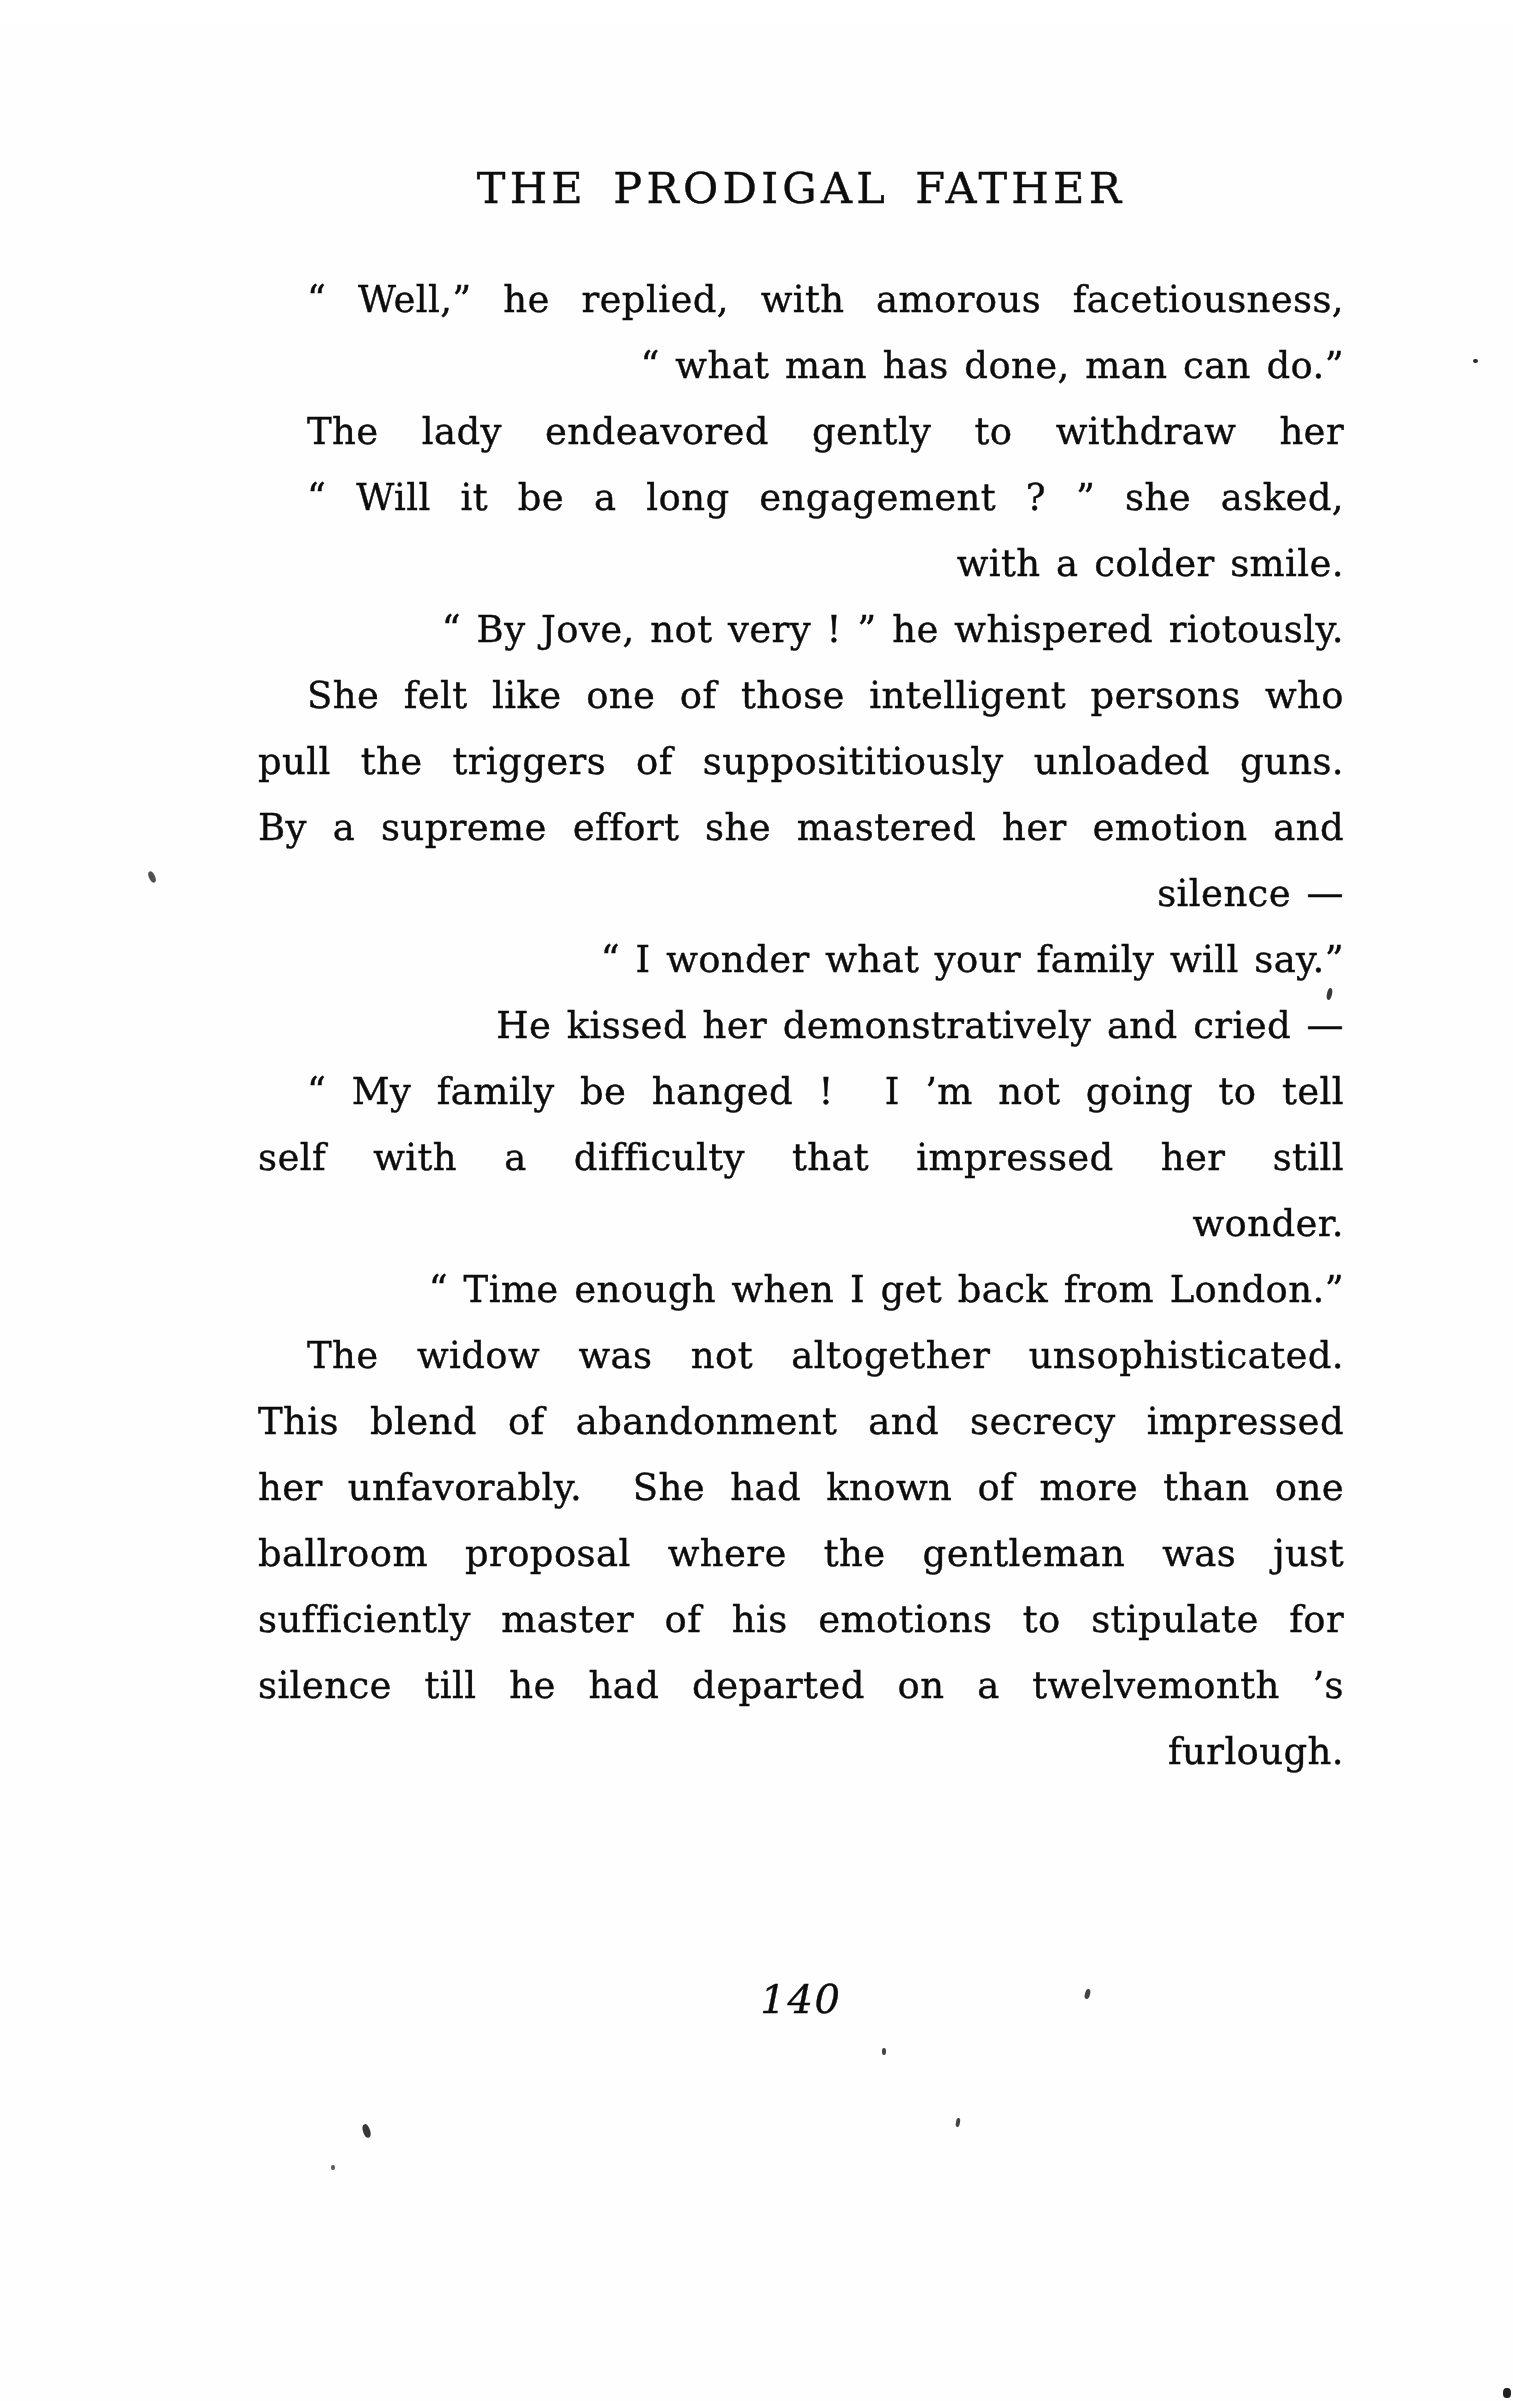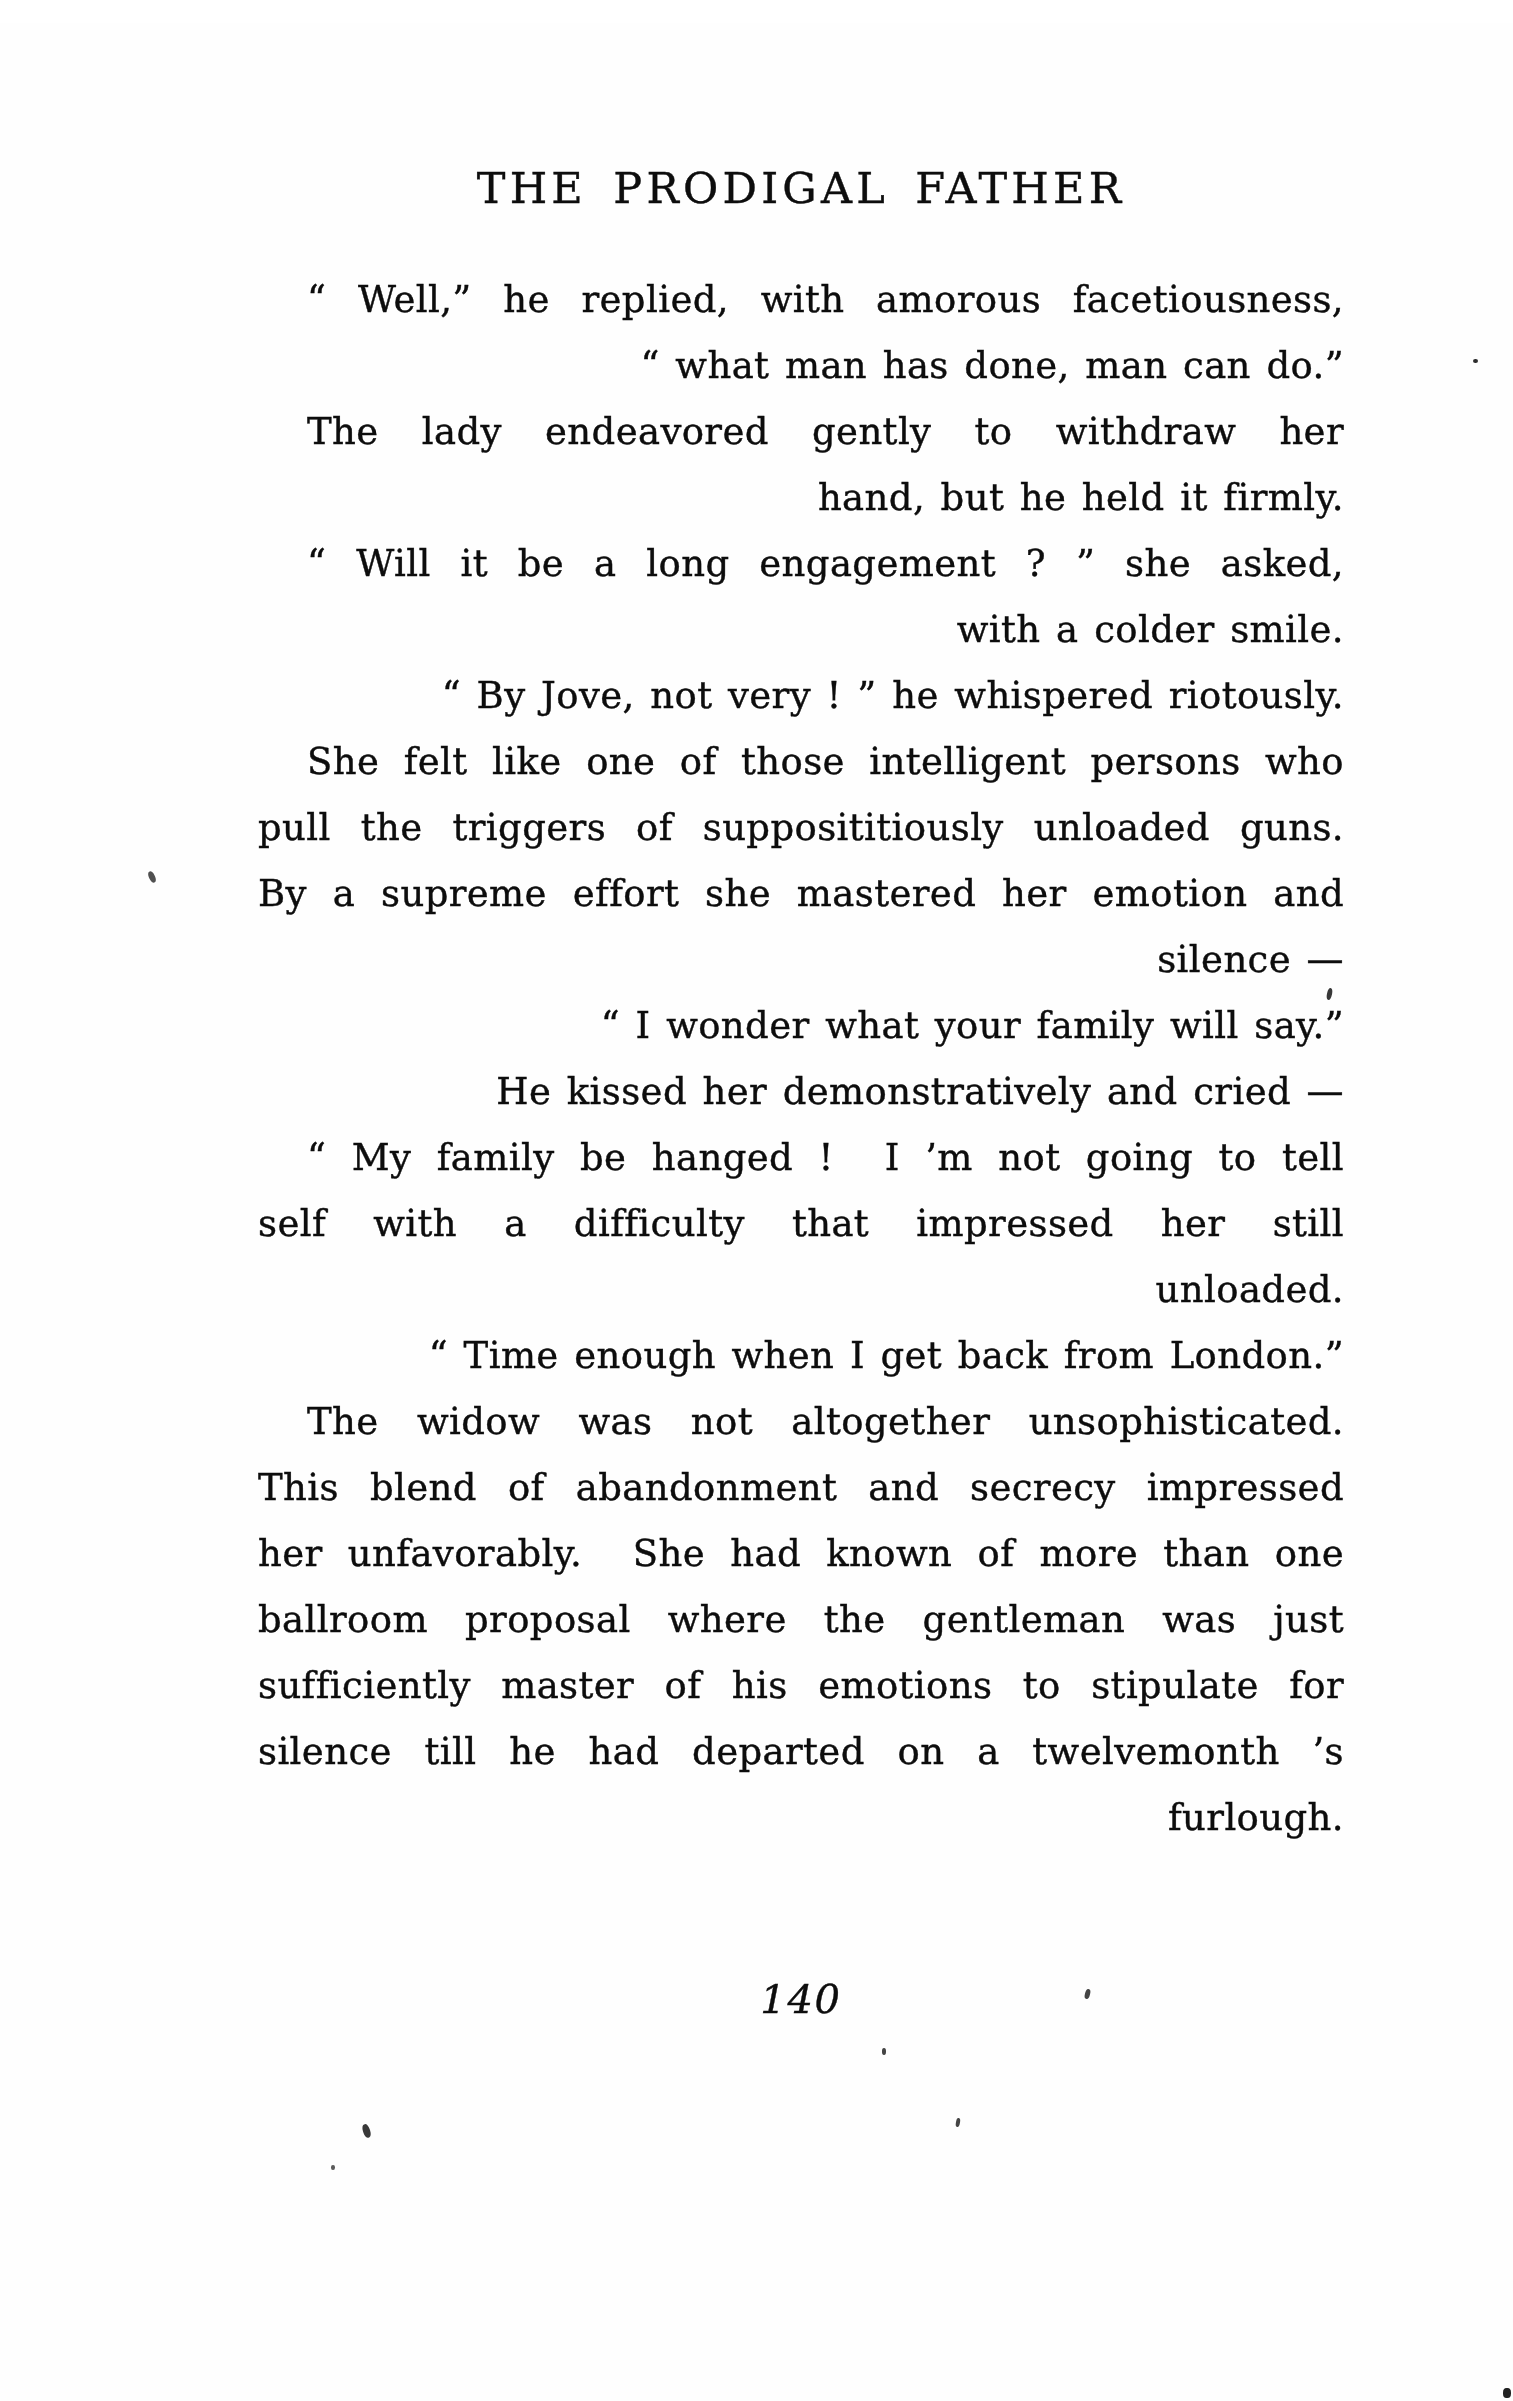--- a/index.html
+++ b/index.html
@@ -75,33 +75,32 @@
 </head>
 <body>
 
 <div class="page">
   <div class="running-head">THE PRODIGAL FATHER</div>
 
   <div class="text-block">
       <div class="line indent justify">“ Well,” he replied, with amorous facetiousness,</div>
       <div class="line">“ what man has done, man can do.”</div>
       <div class="line indent justify">The lady endeavored gently to withdraw her</div>
-      <div class="line">hand, but he held it firmly.</div>
       <div class="line indent justify">“ Will it be a long engagement ? ” she asked,</div>
       <div class="line">with a colder smile.</div>
       <div class="line indent">“ By Jove, not very ! ” he whispered riotously.</div>
       <div class="line indent justify">She felt like one of those intelligent persons who</div>
       <div class="line justify">pull the triggers of supposititiously unloaded guns.</div>
       <div class="line justify">By a supreme effort she mastered her emotion and</div>
       <div class="line">silence —</div>
       <div class="line indent">“ I wonder what your family will say.”</div>
       <div class="line indent">He kissed her demonstratively and cried —</div>
       <div class="line indent justify">“ My family be hanged !&nbsp; I ’m not going to tell</div>
       <div class="line justify">self with a difficulty that impressed her still</div>
-      <div class="line">unloaded.</div>
+      <div class="line">wonder.</div>
       <div class="line indent">“ Time enough when I get back from London.”</div>
       <div class="line indent justify">The widow was not altogether unsophisticated.</div>
       <div class="line justify">This blend of abandonment and secrecy impressed</div>
       <div class="line justify">her unfavorably.&nbsp; She had known of more than one</div>
       <div class="line justify">ballroom proposal where the gentleman was just</div>
       <div class="line justify">sufficiently master of his emotions to stipulate for</div>
       <div class="line justify">silence till he had departed on a twelvemonth ’s</div>
       <div class="line">furlough.</div>
     </div>
 

